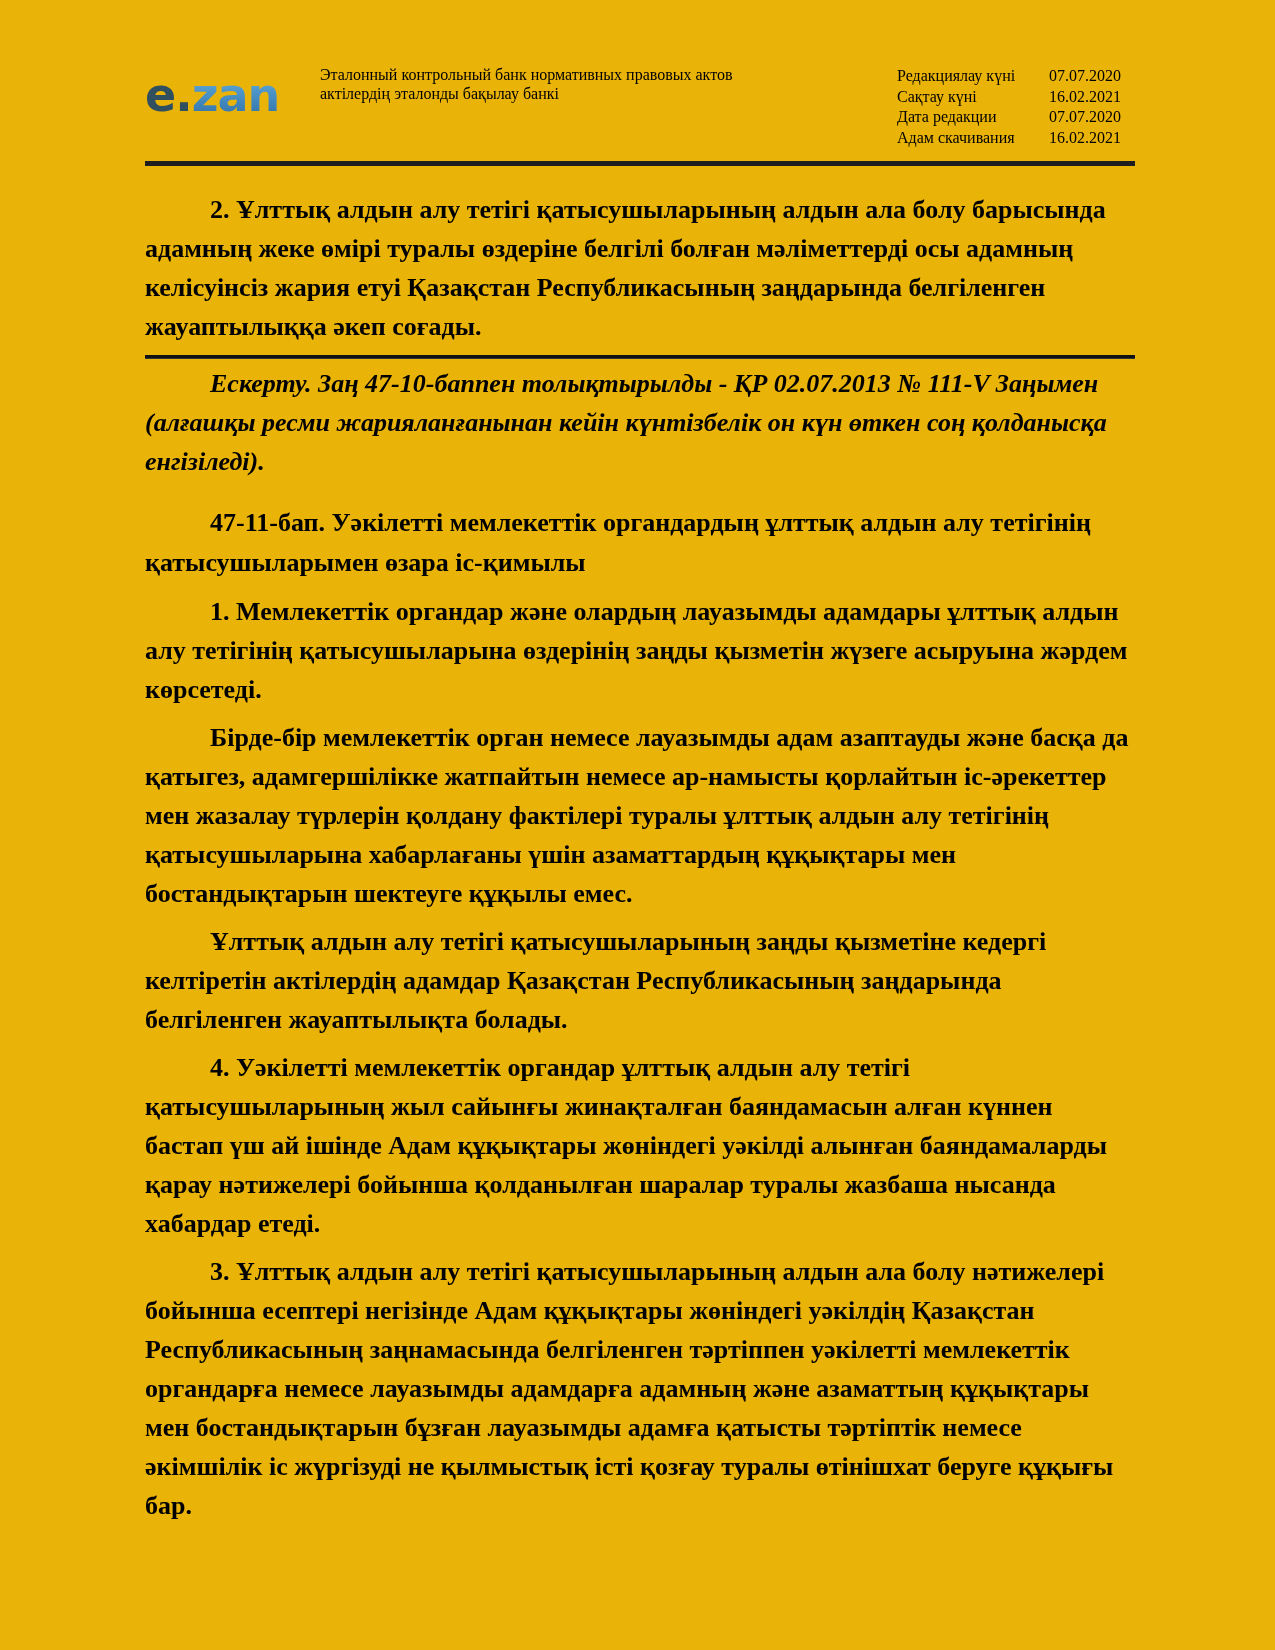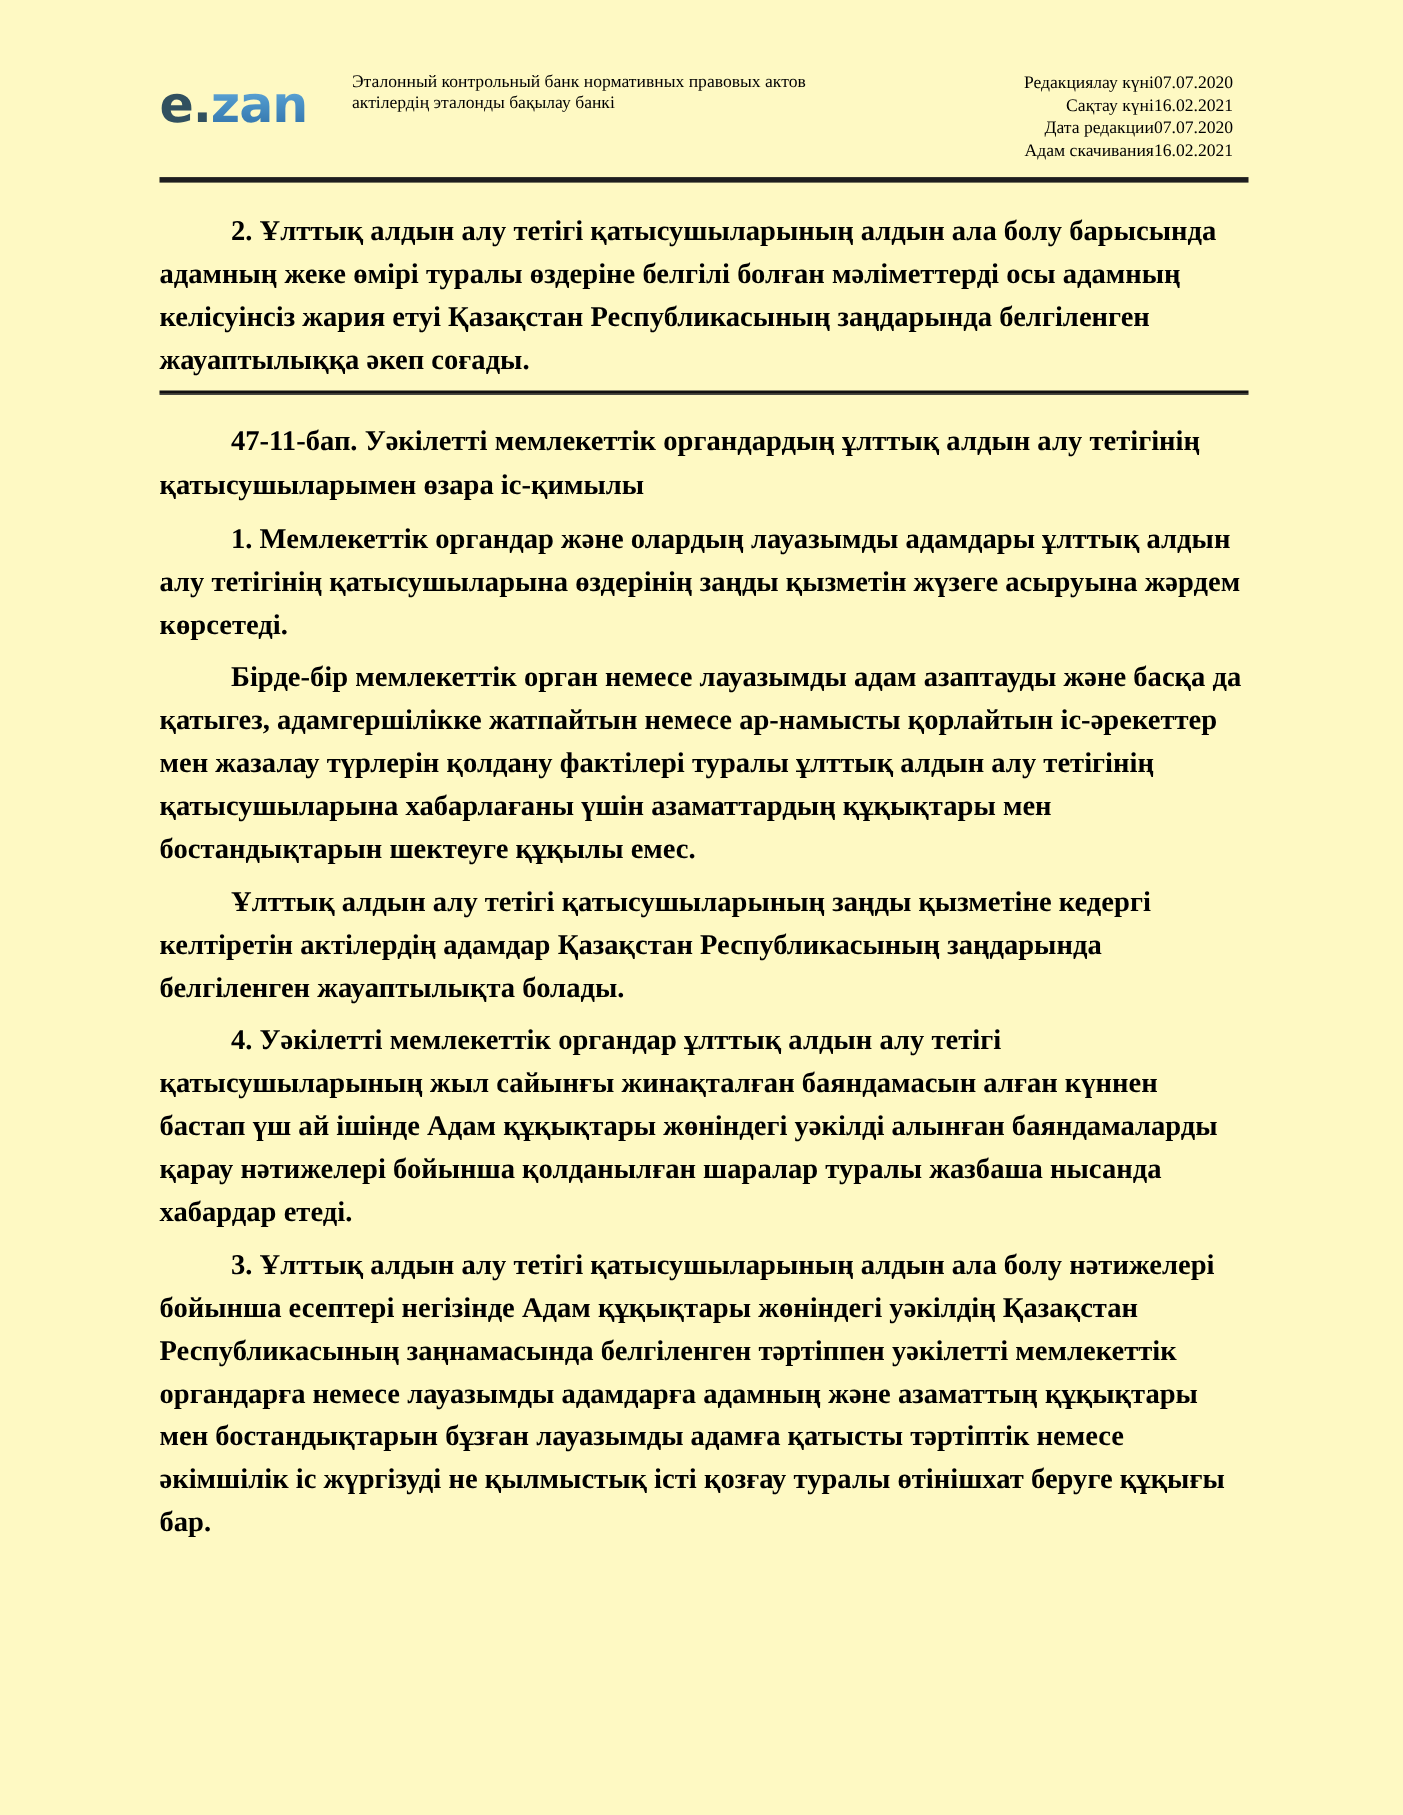--- a/index.html
+++ b/index.html
@@ -8,21 +8,21 @@
     width: 1275px;
     height: 1650px;
     font-family: "Liberation Serif", serif;
     color: #000000;
     overflow: hidden;
   }
   .page {
     position: relative;
     width: 1275px;
     height: 1650px;
-    background: #fef9c3;
+    background: #eab308;
     padding: 58px 140px 0 145px;
   }
   
   .header {
     display: flex;
     align-items: flex-start;
     width: 990px;
   }
   .logo {
     width: 175px;
@@ -53,21 +53,21 @@
   }
   .meta {
     margin-left: auto;
     width: 238px;
     padding-top: 8px;
     font-size: 16px;
     line-height: 20.5px;
   }
   .meta-row {
     display: flex;
-    justify-content: flex-end;
+    justify-content: space-between;
   }
   .meta-value {
     width: 86px;
     text-align: left;
     flex: 0 0 86px;
   }
   .header-divider {
     width: 990px;
     height: 5px;
     background: #1e1e1e;
@@ -144,20 +144,21 @@
   </div>
 
   <div class="header-divider"></div>
 
   <div class="doc-body">
 
     <p>2. Ұлттық алдын алу тетігі қатысушыларының алдын ала болу барысында адамның жеке өмірі туралы өздеріне белгілі болған мәліметтерді осы адамның келісуінсіз жария етуі Қазақстан Республикасының заңдарында белгіленген жауаптылыққа әкеп соғады.</p>
 
     <div class="note-divider"></div>
 
+    <p class="note">Ескерту. Заң 47-10-баппен толықтырылды - ҚР 02.07.2013 № 111-V Заңымен (алғашқы ресми жарияланғанынан кейін күнтізбелік он күн өткен соң қолданысқа енгізіледі).</p>
 
     <p class="article-heading">47-11-бап. Уәкілетті мемлекеттік органдардың ұлттық алдын алу тетігінің қатысушыларымен өзара іс-қимылы</p>
 
     <p>1. Мемлекеттік органдар және олардың лауазымды адамдары ұлттық алдын алу тетігінің қатысушыларына өздерінің заңды қызметін жүзеге асыруына жәрдем көрсетеді.</p>
     <p>Бірде-бір мемлекеттік орган немесе лауазымды адам азаптауды және басқа да қатыгез, адамгершілікке жатпайтын немесе ар-намысты қорлайтын іс-әрекеттер мен жазалау түрлерін қолдану фактілері туралы ұлттық алдын алу тетігінің қатысушыларына хабарлағаны үшін азаматтардың құқықтары мен бостандықтарын шектеуге құқылы емес.</p>
     <p>Ұлттық алдын алу тетігі қатысушыларының заңды қызметіне кедергі келтіретін актілердің адамдар Қазақстан Республикасының заңдарында белгіленген жауаптылықта болады.</p>
     <p>4. Уәкілетті мемлекеттік органдар ұлттық алдын алу тетігі қатысушыларының жыл сайынғы жинақталған баяндамасын алған күннен бастап үш ай ішінде Адам құқықтары жөніндегі уәкілді алынған баяндамаларды қарау нәтижелері бойынша қолданылған шаралар туралы жазбаша нысанда хабардар етеді.</p>
     <p>3. Ұлттық алдын алу тетігі қатысушыларының алдын ала болу нәтижелері бойынша есептері негізінде Адам құқықтары жөніндегі уәкілдің Қазақстан Республикасының заңнамасында белгіленген тәртіппен уәкілетті мемлекеттік органдарға немесе лауазымды адамдарға адамның және азаматтың құқықтары мен бостандықтарын бұзған лауазымды адамға қатысты тәртіптік немесе әкімшілік іс жүргізуді не қылмыстық істі қозғау туралы өтінішхат беруге құқығы бар.</p>
 
   </div>

